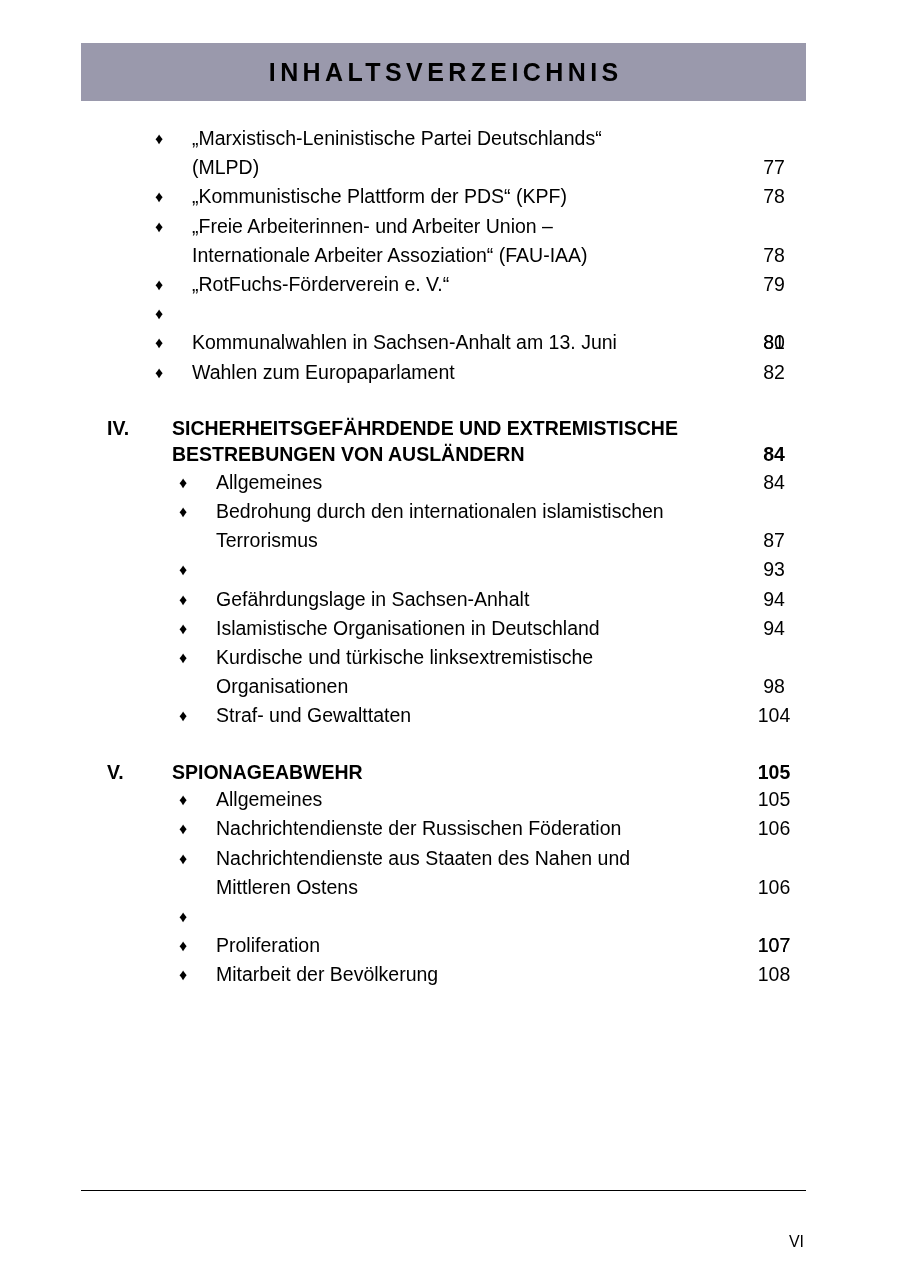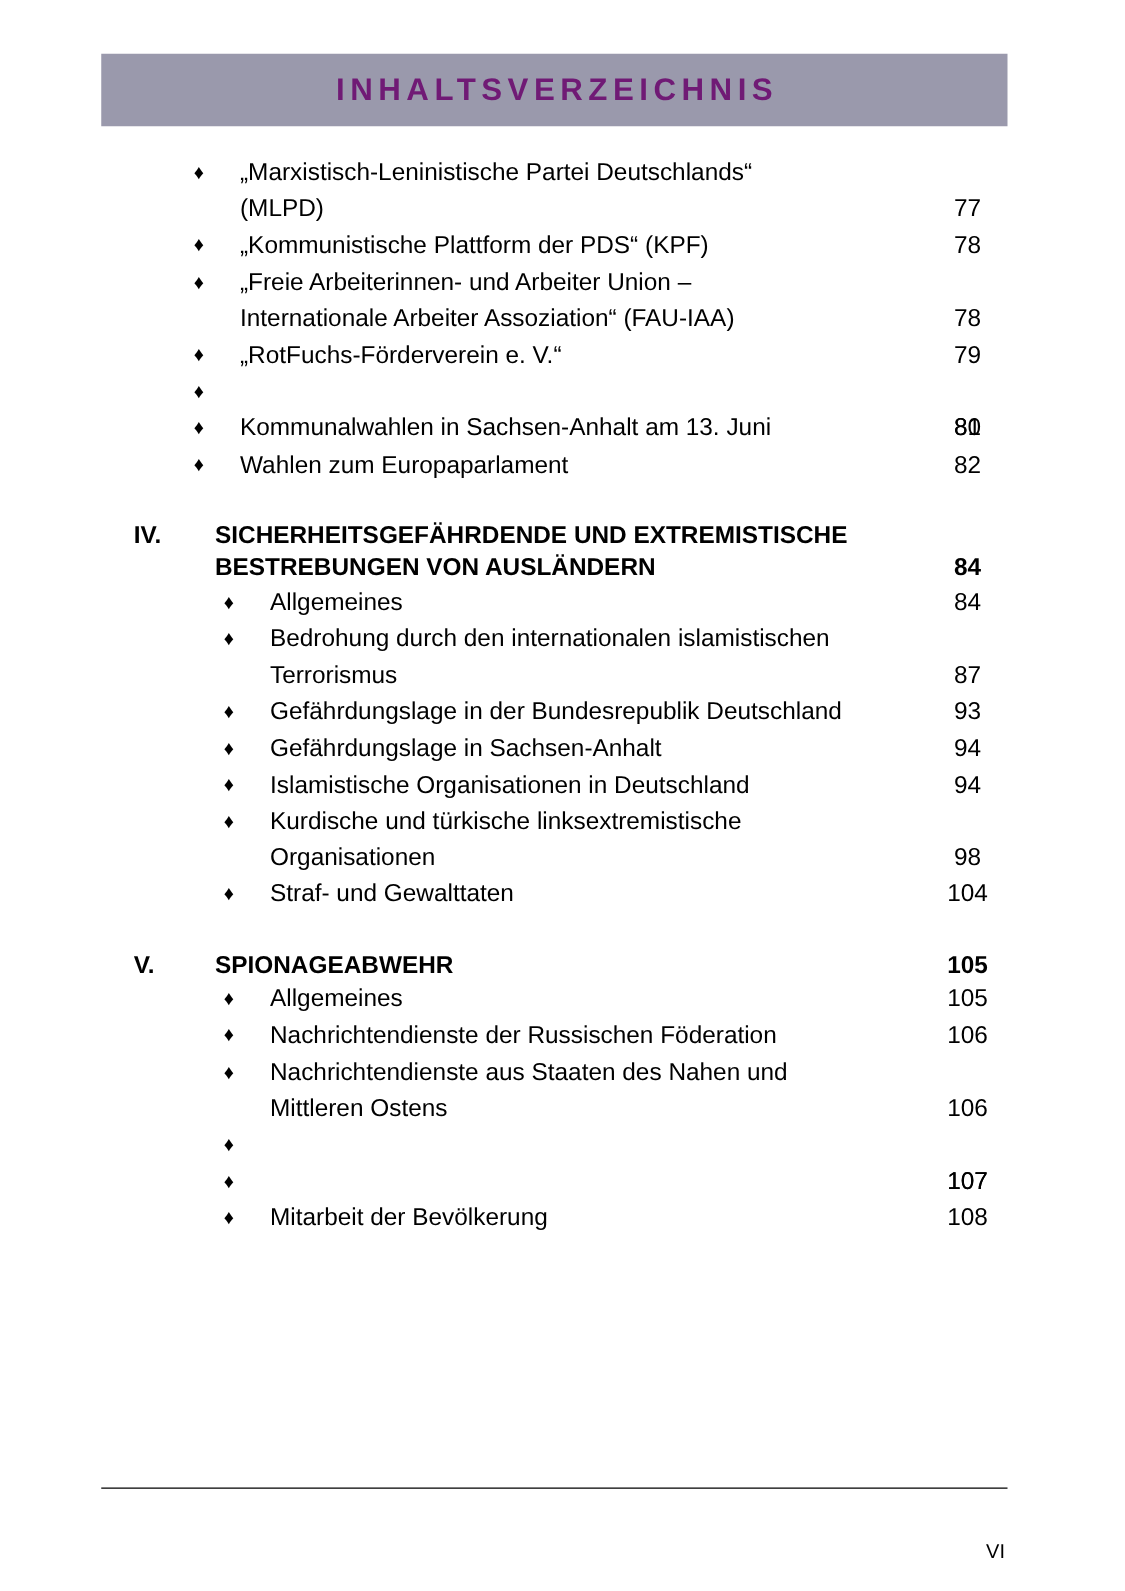--- a/index.html
+++ b/index.html
@@ -30,21 +30,21 @@
     left: 81px;
     top: 43px;
     width: 725px;
     height: 58px;
     background: #9a99ac;
     display: flex;
     align-items: center;
     justify-content: center;
   }
   .header-title {
-    color: #701a75;
+    color: #000000;
     font-size: 25px;
     font-weight: bold;
     letter-spacing: 4.4px;
     line-height: 1;
     
     padding-left: 4.4px;
     white-space: nowrap;
   }
 
   
@@ -206,21 +206,20 @@
           <span class="page-num line-1">84</span>
         </div>
         <div class="entry">
           <span class="bullet">♦</span>
           <span class="entry-text">Bedrohung durch den internationalen islamistischen
 Terrorismus</span>
           <span class="page-num line-2">87</span>
         </div>
         <div class="entry">
           <span class="bullet">♦</span>
-          <span class="entry-text">Gefährdungslage in der Bundesrepublik Deutschland</span>
           <span class="page-num line-1">93</span>
         </div>
         <div class="entry">
           <span class="bullet">♦</span>
           <span class="entry-text">Gefährdungslage in Sachsen-Anhalt</span>
           <span class="page-num line-1">94</span>
         </div>
         <div class="entry">
           <span class="bullet">♦</span>
           <span class="entry-text">Islamistische Organisationen in Deutschland</span>
@@ -259,20 +258,21 @@
           <span class="entry-text">Nachrichtendienste aus Staaten des Nahen und
 Mittleren Ostens</span>
           <span class="page-num line-2">106</span>
         </div>
         <div class="entry">
           <span class="bullet">♦</span>
           <span class="page-num line-2">107</span>
         </div>
         <div class="entry">
           <span class="bullet">♦</span>
+          <span class="entry-text">Proliferation</span>
           <span class="page-num line-1">107</span>
         </div>
         <div class="entry">
           <span class="bullet">♦</span>
           <span class="entry-text">Mitarbeit der Bevölkerung</span>
           <span class="page-num line-1">108</span>
         </div>
       </div>
     </div>
 

